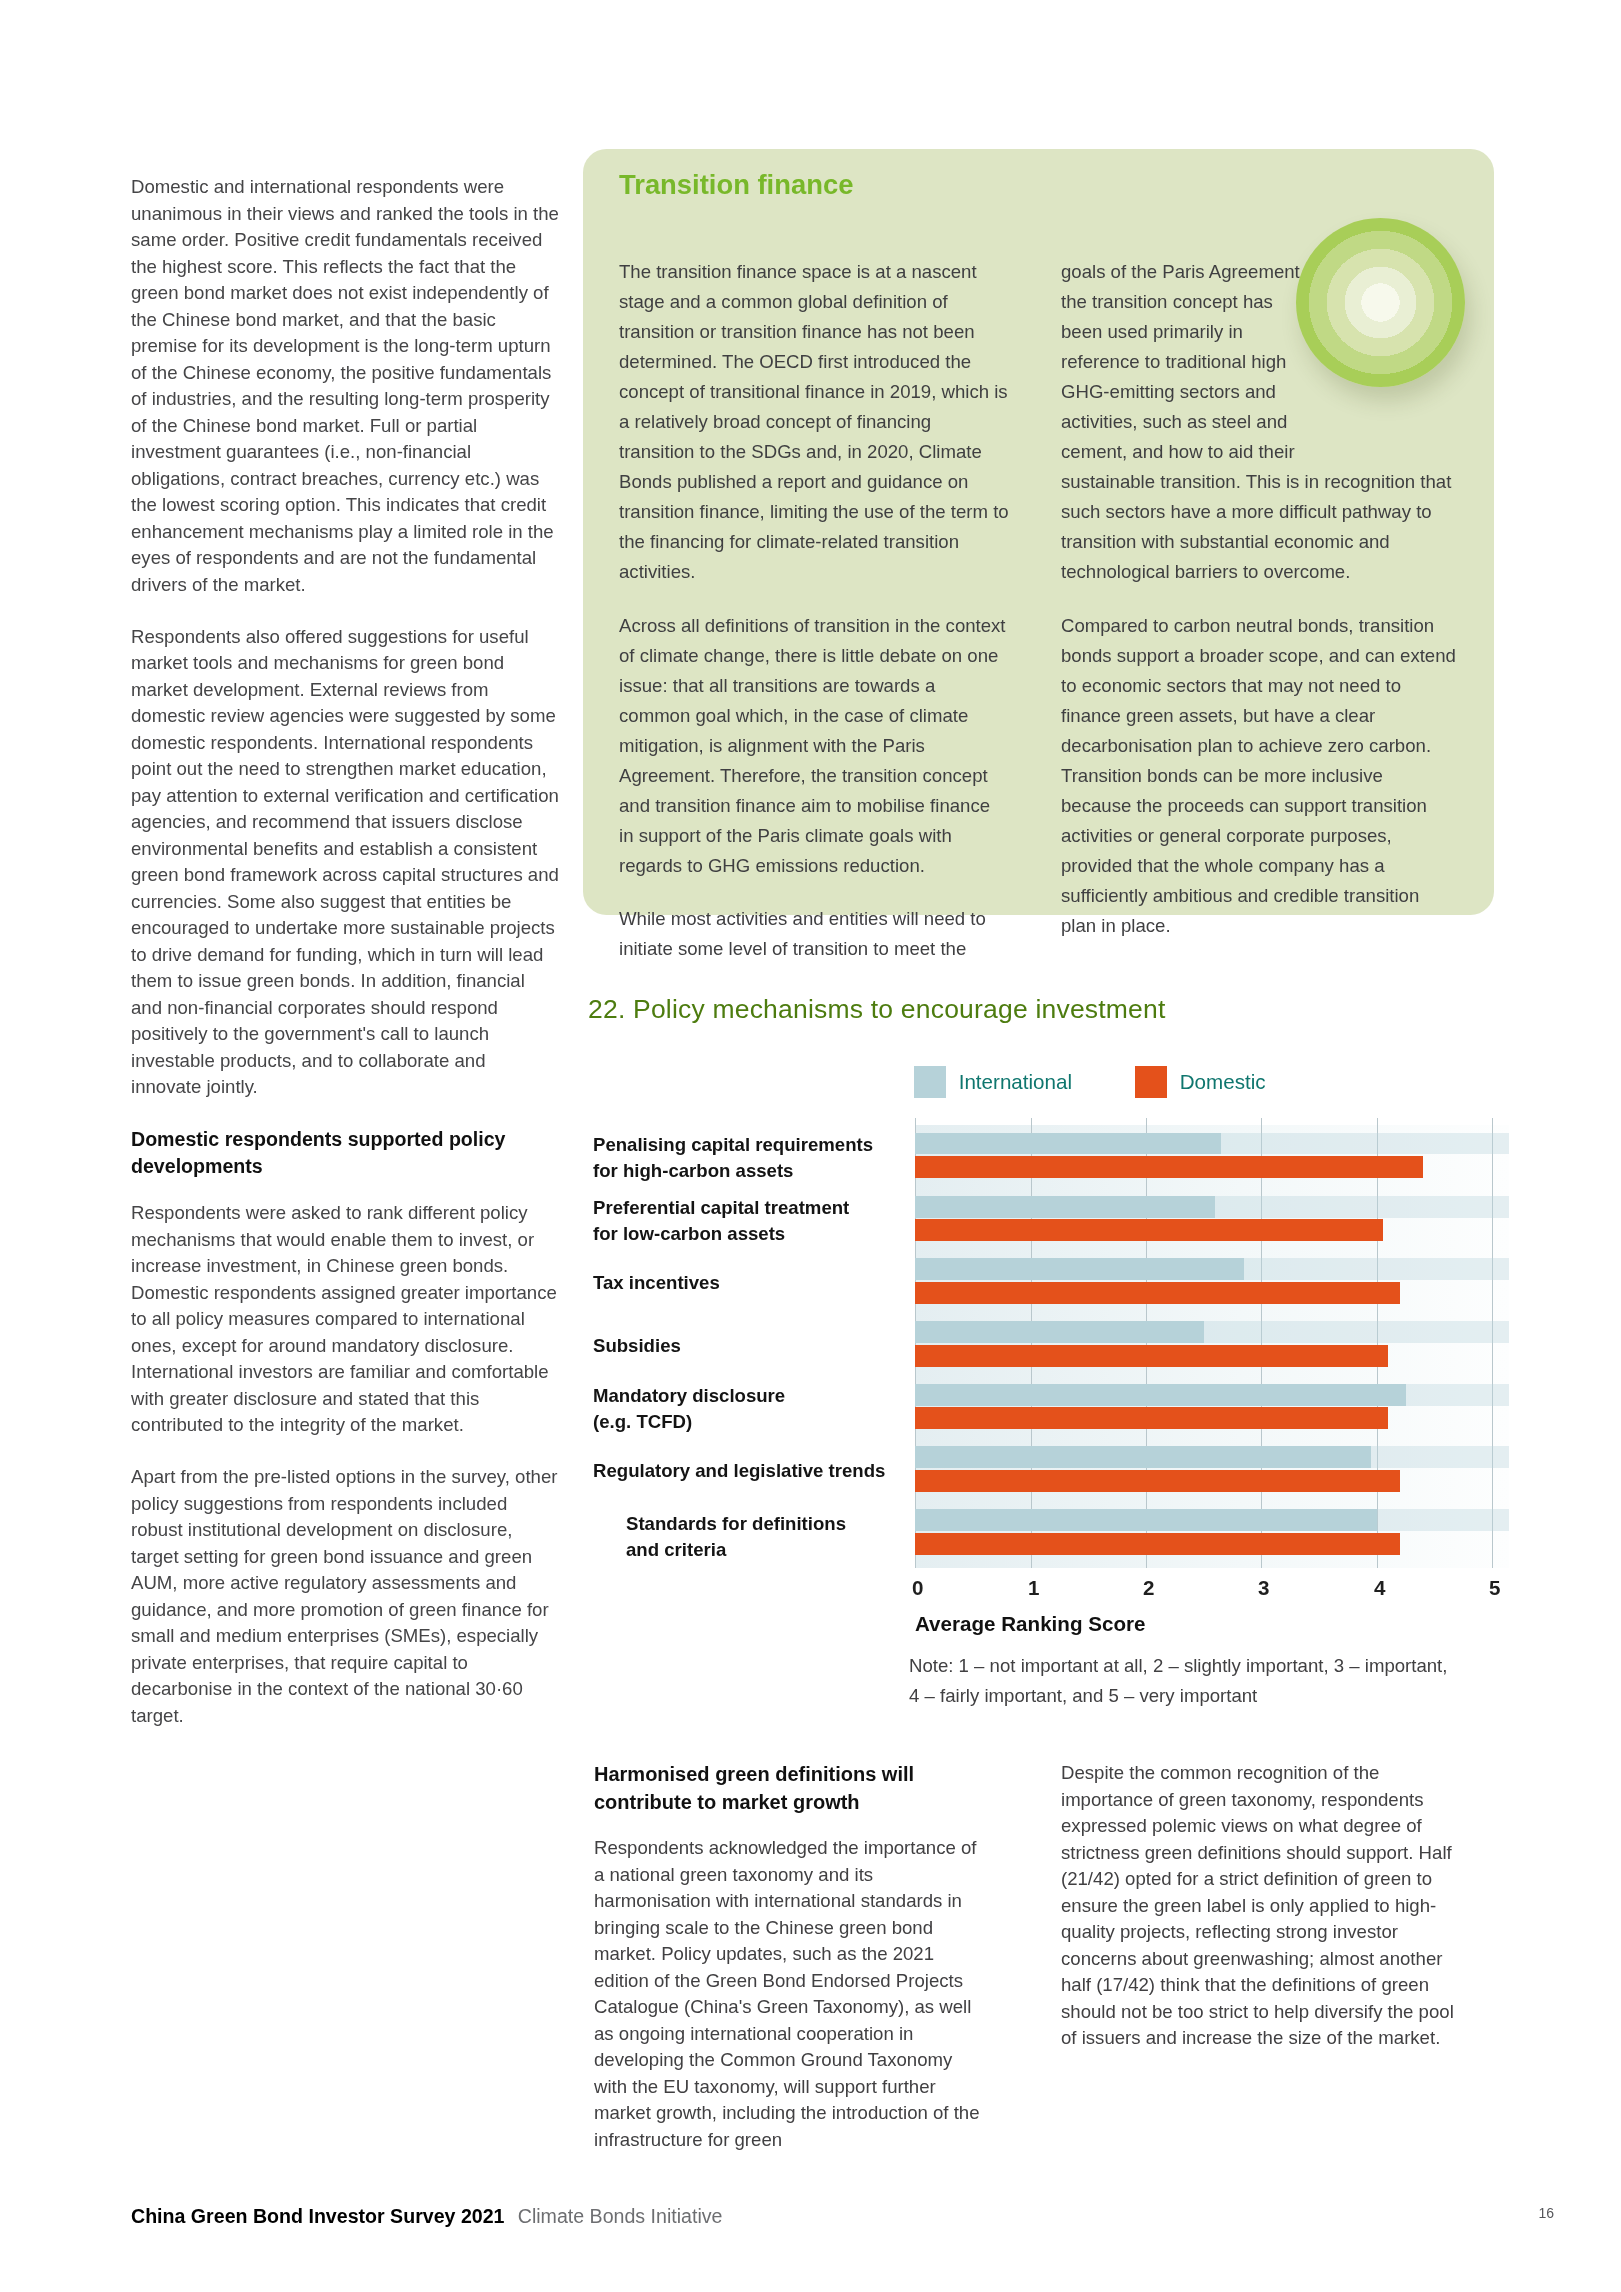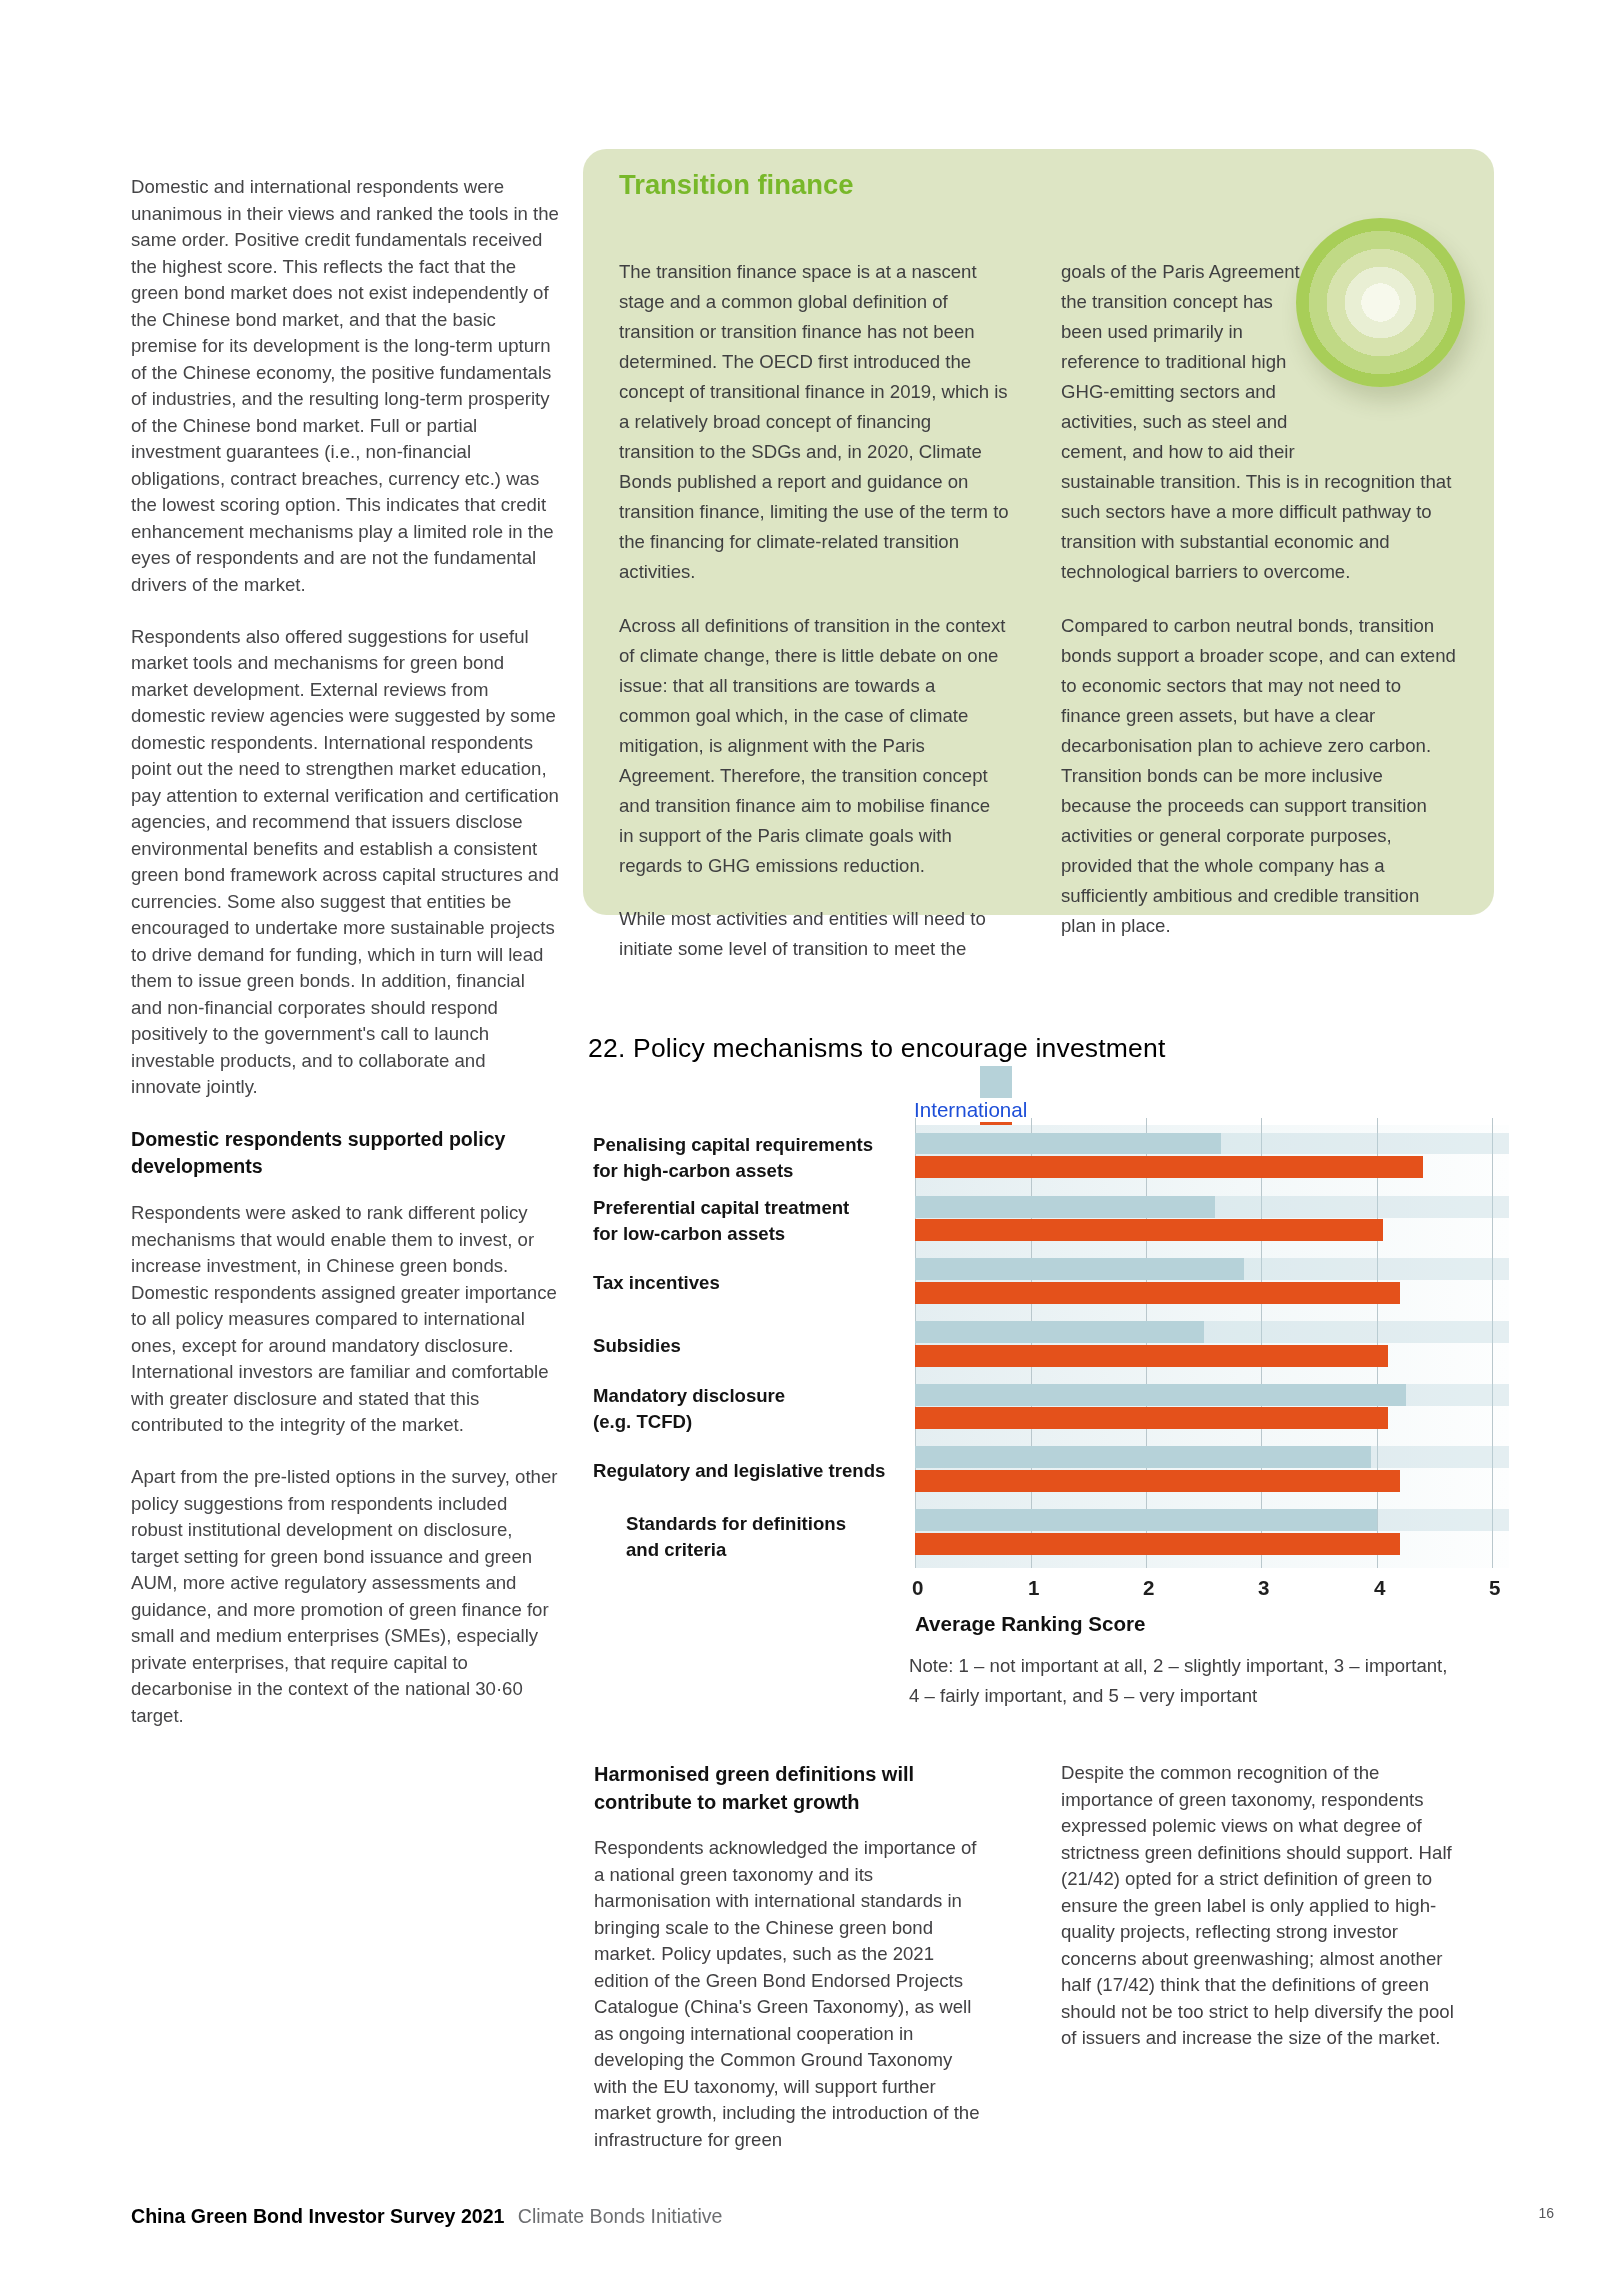--- a/index.html
+++ b/index.html
@@ -16,22 +16,22 @@
   .tbox-col p{margin-bottom:23.5px;}
   .tbox-col1{left:36px;width:390px;}
   .tbox-col2{left:478px;width:396px;}
   .circle-spacer{display:block;float:right;width:152px;height:182px;}
   .circle-graphic{position:absolute;left:713px;top:69px;width:169px;height:169px;border-radius:50%;
     background:radial-gradient(circle,
       #f7f9ec 0 16%, #e9efd4 16% 30%, #d7e3ae 30% 45%,
       #c0d985 45% 60%, #a8ce58 60% 77%, #8ec323 77% 100%);
     box-shadow:5.9px 13.7px 21.6px rgba(60,70,20,0.18);}
   
-  .chart-title{position:absolute;left:588px;top:994px;font-size:26.5px;color:#000000;letter-spacing:0.2px;margin-top:39px;}
-  .legend{position:absolute;left:914px;top:1066px;display:flex;align-items:center;font-size:20.6px;color:#1d4ed8;flex-direction:column;}
+  .chart-title{position:absolute;left:588px;top:994px;font-size:26.5px;color:#4d7c0f;letter-spacing:0.2px;}
+  .legend{position:absolute;left:914px;top:1066px;display:flex;align-items:center;font-size:20.6px;color:#0f766e;}
   .swatch{display:inline-block;width:32px;height:32px;margin-right:12.7px;}
   .legend-label{margin-right:63px;}
   .cat-labels{position:absolute;left:593px;top:1127px;width:323px;height:443px;}
   .cat-label{position:absolute;left:0;width:323px;transform:translateY(-50%);
              font-weight:bold;font-size:18.6px;line-height:25.5px;color:#141414;white-space:pre-line;}
   .plot{position:absolute;left:915px;top:1125px;width:594px;height:443px;
         background:linear-gradient(90deg,#e4eef1 0%,#f3f8f9 55%,#fdfefe 100%);}
   .gridline{position:absolute;top:-6.9px;bottom:0;width:1px;background:#b9c7cc;}
   .track{position:absolute;left:0;width:594px;height:21.6px;background:rgba(187,214,221,0.38);}
   .bar{position:absolute;left:0;height:21.6px;}

